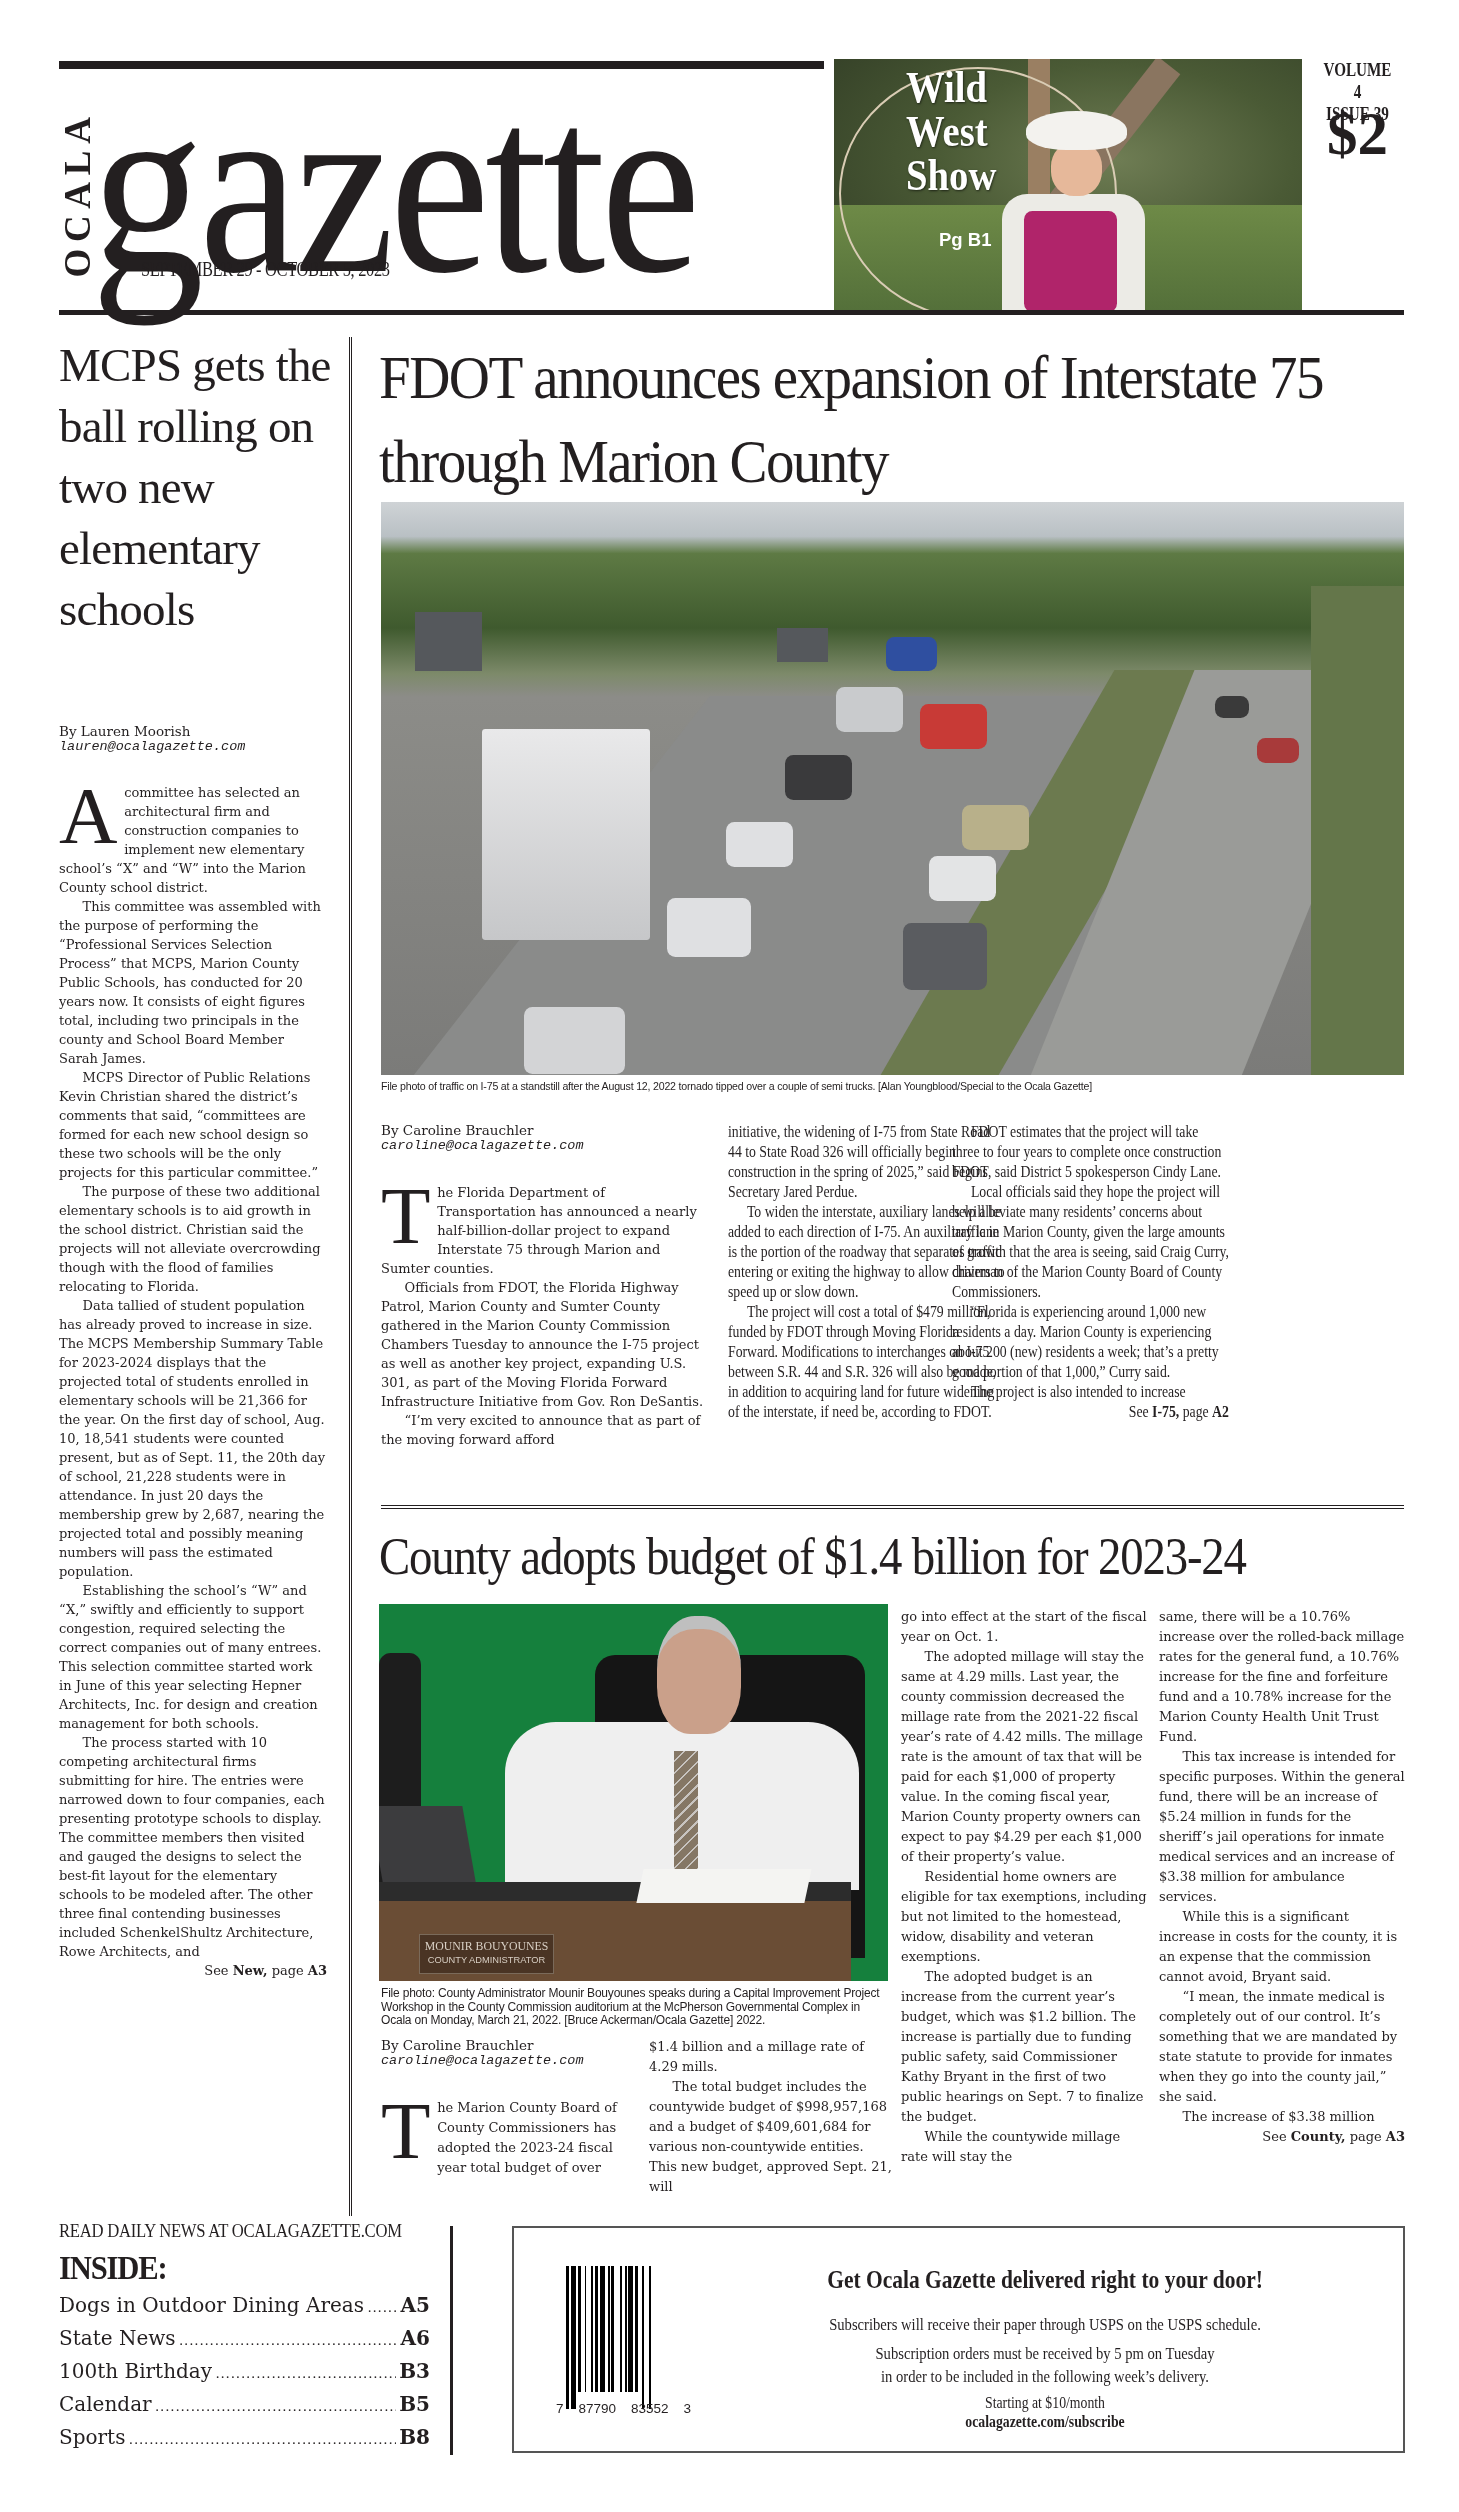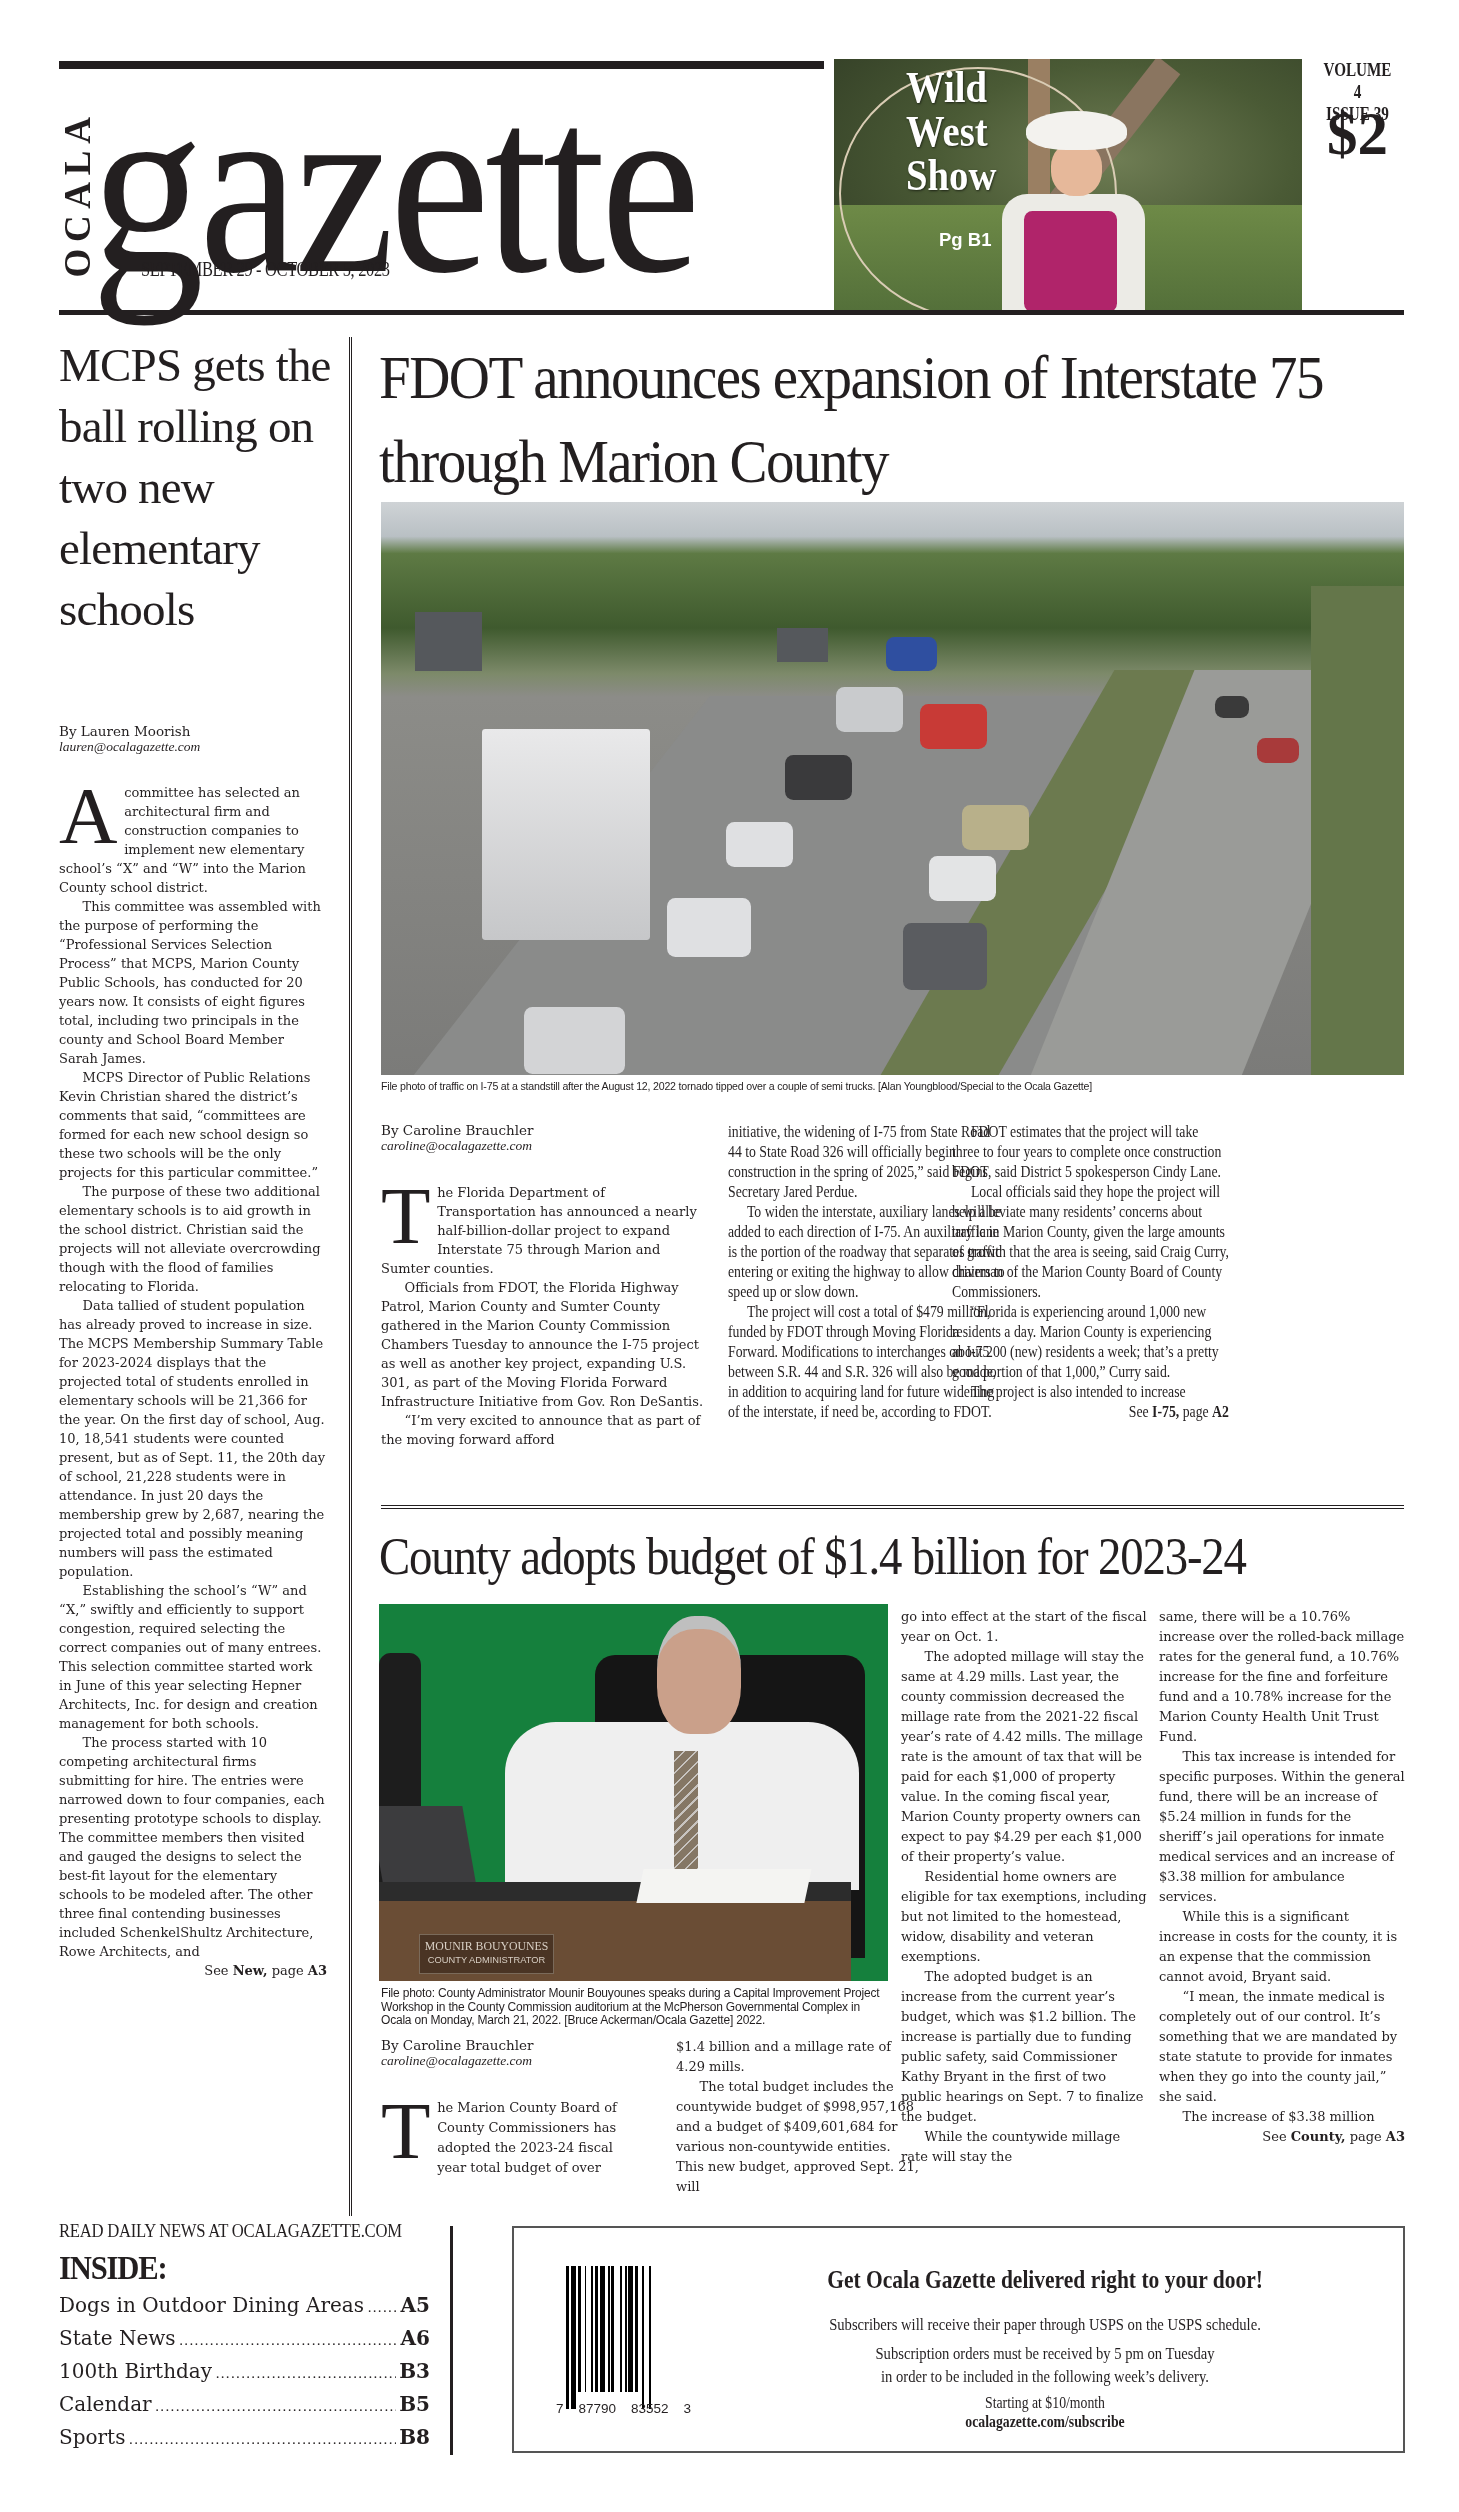--- a/index.html
+++ b/index.html
@@ -29,21 +29,21 @@
   #promo-title { left: 906px; top: 66px; width: 143px; text-align: left; font-family: "Liberation Serif", serif; font-weight: bold; font-size: 44px; line-height: 44px; color: #ffffff; text-shadow: 0.8px 0.8px 2.5px rgba(0,0,0,0.6); transform: scaleX(0.88); transform-origin: left; }
   #promo-page { left: 939px; top: 229px; font-family: "Liberation Sans", sans-serif; font-weight: bold; font-size: 18.5px; color: #ffffff; }
 
   #volume-line { left: 1311px; top: 59px; width: 93px; text-align: center; font-family: "Liberation Serif", serif; font-weight: bold; font-size: 18.5px; line-height: 22px; transform: scaleX(0.82); }
   #price { left: 1311px; top: 103px; width: 93px; text-align: center; font-family: "Liberation Serif", serif; font-weight: bold; font-size: 61px; line-height: 61px; }
 
   
   #col-divider { left: 349px; top: 337px; width: 3.4px; height: 1879px; border-left: 0.8px solid #231f20; border-right: 0.8px solid #231f20; }
   #mcps-headline { left: 59px; top: 335px; width: 278px; font-family: "Liberation Serif", serif; font-size: 47px; line-height: 61px; letter-spacing: -0.8px; }
   .byline { font-family: "DejaVu Serif", serif; font-weight: normal; font-size: 13.5px; }
-  .email { font-family: Liberation Serif, serif; font-style: italic; font-size: 13.5px; }
+  .email { font-family: Liberation Mono, monospace; font-style: italic; font-size: 13.5px; }
   .body-serif { font-family: "DejaVu Serif", serif; font-size: 13px; line-height: 19px; color: #231f20; }
   .body-serif p { text-indent: 23.6px; }
   .body-serif p.first { text-indent: 0; }
   .dropcap { float: left; font-family: "Liberation Serif", serif; font-size: 81px; line-height: 61px; margin: 3.4px 6.7px 0 0; }
   .jump { text-align: right; }
   .jump b { font-weight: bold; }
 
   #mcps-byline { left: 59px; top: 723px; }
   #mcps-body { left: 59px; top: 783px; width: 268px; }
 
@@ -82,21 +82,21 @@
   #county-photo .papers { position: absolute; left: 261px; top: 265px; width: 168px; height: 34px; background: #f4f4f2; transform: skewX(-12deg); }
   #county-photo .laptop { position: absolute; left: 0; top: 202px; width: 93px; height: 110px; background: #3c3c3e; transform: skewX(10deg); }
   #county-photo .nameplate { position: absolute; left: 40px; top: 330px; width: 135px; height: 40px; background: #4a3424; border: 0.8px solid #7a6a5a; }
   #county-photo .nameplate span { display: block; color: #d8cfc4; font-family: "Liberation Serif", serif; text-align: center; }
   #nameplate-name { font-size: 11.8px; line-height: 17px; margin-top: 3.4px; }
   #nameplate-title { font-family: "Liberation Sans", sans-serif !important; font-size: 9.3px; line-height: 11.8px; }
   #county-caption { left: 381px; top: 1987px; width: 505px; font-family: "Liberation Sans", sans-serif; font-size: 12px; line-height: 13.5px; letter-spacing: -0.2px; }
 
   #county-byline { left: 381px; top: 2037px; }
   #county-col1 { left: 381px; top: 2098px; width: 253px; }
-  #county-col2 { left: 676px; top: 2037px; width: 246px; }
+  #county-col2 { left: 649px; top: 2037px; width: 246px; }
   #county-col3 { left: 901px; top: 1607px; width: 246px; }
   #county-col4 { left: 1159px; top: 1607px; width: 246px; }
   .county-text { font-family: "DejaVu Serif", serif; font-size: 13px; line-height: 20px; }
   .county-text p { text-indent: 23.6px; }
   .county-text p.first { text-indent: 0; }
 
   
   #footer-web { left: 59px; top: 2221px; font-family: "Liberation Serif", serif; font-size: 18.5px; letter-spacing: -0.3px; transform: scaleX(0.9); transform-origin: left; }
   #inside-title { left: 59px; top: 2249px; font-family: "Liberation Serif", serif; font-weight: bold; font-size: 34px; letter-spacing: -1.3px; transform: scaleX(0.9); transform-origin: left; }
   #inside-list { left: 59px; top: 2293px; width: 371px; }

